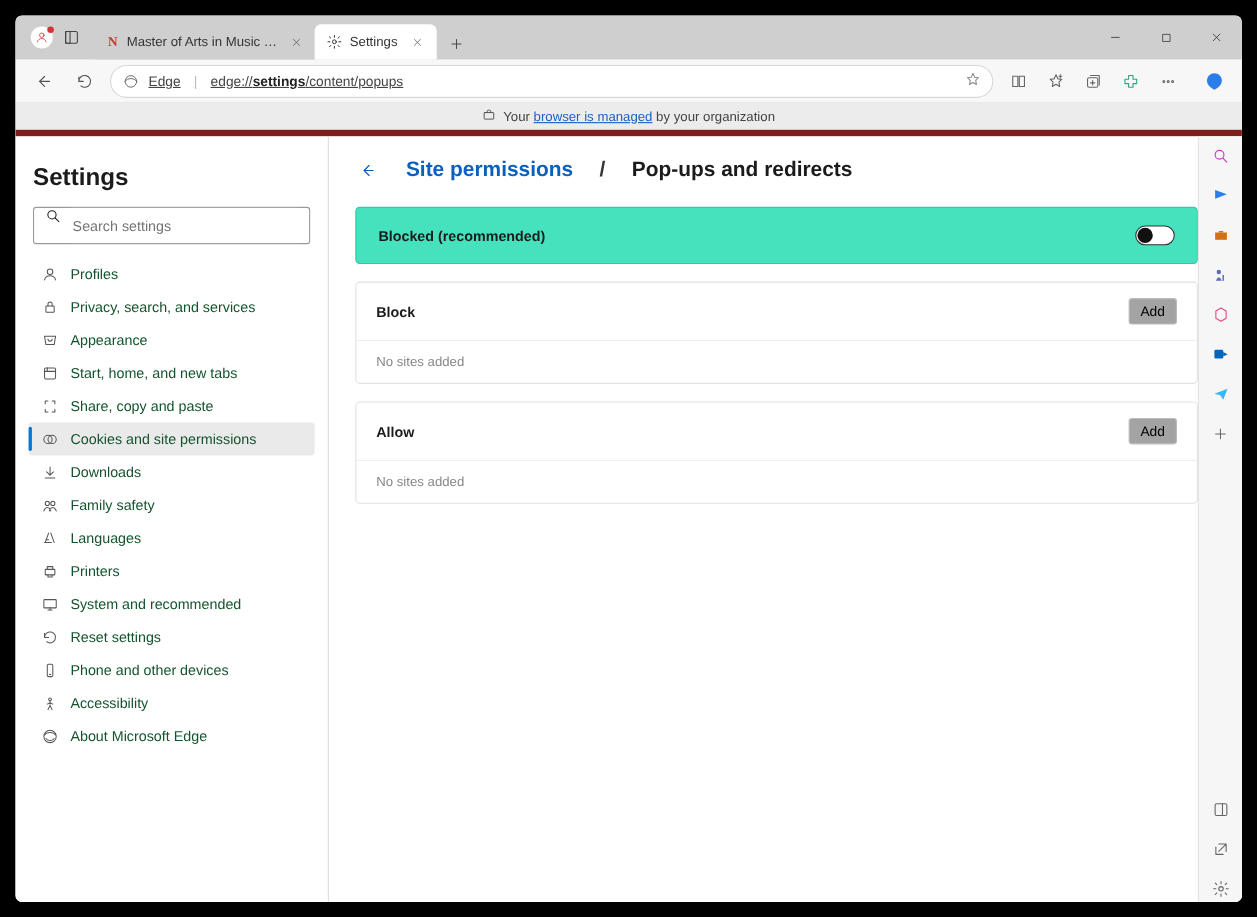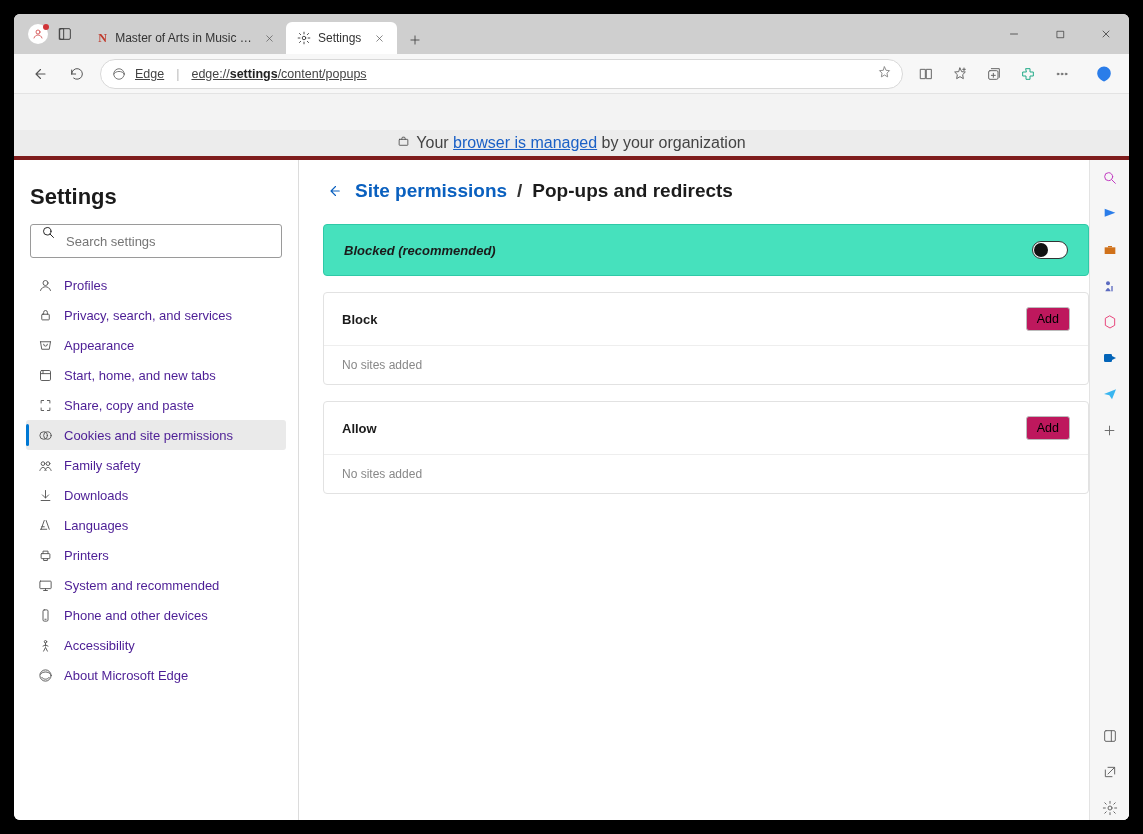--- a/index.html
+++ b/index.html
@@ -73,51 +73,51 @@
     flex:1; height:30px; background:#fff;
     border:1px solid #d8d8d8; border-radius:16px;
     display:flex; align-items:center; padding:0 10px; gap:8px; color:#444; font-size:12.5px;text-decoration:underline;
   }
   .addr .edgeicon{width:16px;height:16px;display:flex;align-items:center;justify-content:center;color:#666;}
   .addr .sep{color:#bbb; padding:0 4px;}
   .addr .path b{color:#222;font-weight:600;}
   .addr .star{margin-left:auto;color:#888;}
   
   .managed {
-    height:30px;background:#ececec;color:#444;display:flex;align-items:center;justify-content:center;font-size:16px;gap:6px;border-bottom:4px solid #7f1d1d;margin-top:36px;
+    height:30px;background:#ececec;color:#444;display:flex;align-items:center;justify-content:center;font-size:12px;gap:6px;border-bottom:6px solid #7f1d1d;
   }
   .managed a{color:#1a60c6;text-decoration:underline;}
   
   .mainrow { flex:1; display:flex; background:#fff; position:relative; min-height:0;}
   .sidebar {
     width:285px; border-right:1px solid #dcdcdc;
     padding:20px 12px; overflow:auto;
   }
   .sidebar h1{font-size:22px;font-weight:600;margin:4px 4px 14px;}
   .search {
     display:flex;gap:8px;border:1px solid #9a9a9a;border-radius:3px;height:34px;padding:0 10px;margin:0 4px 12px;
   }
   .search input{border:none;outline:none;flex:1;font-size:13px;}
   .navlist{list-style:none;padding:0;margin:0;}
-  .navitem{display:flex;align-items:center;gap:10px;height:30px;padding:0 10px;border-radius:3px;color:#4c1d95;font-size:13px;cursor:pointer;margin:0 0 0 0;}
+  .navitem{display:flex;align-items:center;gap:10px;height:30px;padding:0 10px;border-radius:3px;color:#14532d;font-size:13px;cursor:pointer;margin:0 0 0 0;}
   .navitem .ic{width:18px;height:18px;display:flex;align-items:center;justify-content:center;color:#555;}
   .navitem.selected{background:#eaeaea;position:relative;}
   .navitem.selected::before{content:"";position:absolute;left:0;top:4px;bottom:4px;width:3px;background:#0078d4;border-radius:2px;}
   .content{flex:1;padding:20px 40px 20px 24px;overflow:auto;}
-  .breadcrumb{display:flex;align-items:center;gap:10px;font-size:19px;font-weight:600;margin-bottom:22px;}
+  .breadcrumb{display:flex;align-items:center;gap:24px;font-size:19px;font-weight:600;margin-bottom:22px;}
   .breadcrumb .back{width:22px;height:22px;display:flex;align-items:center;justify-content:center;color:#0a60bf;}
   .breadcrumb a{color:#0a60bf;text-decoration:none;}
   .breadcrumb .slash{color:#333;}
   .card{border:1px solid #e2e2e2;border-radius:4px;background:#fff;margin-bottom:16px;}
   .card-row{display:flex;align-items:center;justify-content:space-between;padding:14px 18px;}
   .card-row.head{border-bottom:1px solid #eee;}
   .card .empty{padding:12px 18px;color:#888;font-size:12px;}
   .highlight{background:#46e1bd;border:1px solid #2fc9a7;border-radius:4px;margin-bottom:16px;}
-  .highlight .card-row{padding:16px 20px;font-style:italic;}
-  .addbtn{border:1px solid #bcbcbc;background:#be185d;border-radius:3px;padding:4px 10px;font-size:12.5px;cursor:pointer;}
+  .highlight .card-row{padding:16px 20px;}
+  .addbtn{border:1px solid #bcbcbc;background:#a3a3a3;border-radius:3px;padding:4px 10px;font-size:12.5px;cursor:pointer;}
   .toggle{position:relative;width:36px;height:18px;border-radius:10px;border:1px solid #333;background:#fff;}
   .toggle .knob{position:absolute;top:1px;left:1px;width:14px;height:14px;border-radius:50%;background:#111;}
   
   .rightbar{position:absolute;right:0;top:0;bottom:0;width:40px;background:#f6f6f6;border-left:1px solid #e3e3e3;display:flex;flex-direction:column;align-items:center;padding-top:6px;gap:12px;}
   .rightbar .ricon{width:24px;height:24px;display:flex;align-items:center;justify-content:center;color:#666;border-radius:4px;}
   .rightbar .spacer{flex:1;}
   
   .addr-icons{display:flex;gap:4px;}
   .addr-icons .navbtn{color:#666;}
   
@@ -327,38 +327,38 @@
                 <svg viewBox="0 0 24 24" width="15" height="15">
                   <circle cx="9" cy="12" r="6"></circle>
                   <circle cx="15" cy="12" r="6"></circle>
                 </svg>
               </span>
               <span>Cookies and site permissions</span>
             </li>
             <li class="navitem">
               <span class="ic">
                 <svg viewBox="0 0 24 24" width="15" height="15">
+                  <path d="M12 4v12M7 11l5 5 5-5M5 20h14"></path>
+                </svg>
+              </span>
+              <span>Downloads</span>
+            </li>
+            <li class="navitem">
+              <span class="ic">
+                <svg viewBox="0 0 24 24" width="15" height="15">
                   <circle cx="8" cy="9" r="3"></circle>
                   <circle cx="16" cy="9" r="3"></circle>
                   <path d="M3 20c1-3 3-5 5-5s4 2 5 5M11 20c1-3 3-5 5-5s4 2 5 5"></path>
                 </svg>
               </span>
               <span>Family safety</span>
             </li>
             <li class="navitem">
               <span class="ic">
                 <svg viewBox="0 0 24 24" width="15" height="15">
-                  <path d="M12 4v12M7 11l5 5 5-5M5 20h14"></path>
-                </svg>
-              </span>
-              <span>Downloads</span>
-            </li>
-            <li class="navitem">
-              <span class="ic">
-                <svg viewBox="0 0 24 24" width="15" height="15">
                   <path d="M4 18h10M6 14h4"></path>
                   <path d="M13 4l5 14M10 4l-5 14"></path>
                 </svg>
               </span>
               <span>Languages</span>
             </li>
             <li class="navitem">
               <span class="ic">
                 <svg viewBox="0 0 24 24" width="15" height="15">
                   <rect x="5" y="9" width="14" height="8" rx="1"></rect>
@@ -368,20 +368,28 @@
               <span>Printers</span>
             </li>
             <li class="navitem">
               <span class="ic">
                 <svg viewBox="0 0 24 24" width="15" height="15">
                   <rect x="3" y="5" width="18" height="12" rx="1"></rect>
                   <path d="M9 20h6M12 17v3"></path>
                 </svg>
               </span>
               <span>System and recommended</span>
+            </li>
+            <li class="navitem">
+              <span class="ic">
+                <svg viewBox="0 0 24 24" width="15" height="15">
+                  <path d="M4 12a8 8 0 1 1 3 6.2M4 12V6M4 12h6"></path>
+                </svg>
+              </span>
+              <span>Reset settings</span>
             </li>
             <li class="navitem">
               <span class="ic">
                 <svg viewBox="0 0 24 24" width="15" height="15">
                   <rect x="8" y="3" width="8" height="18" rx="2"></rect>
                   <path d="M11 18h2"></path>
                 </svg>
               </span>
               <span>Phone and other devices</span>
             </li>

